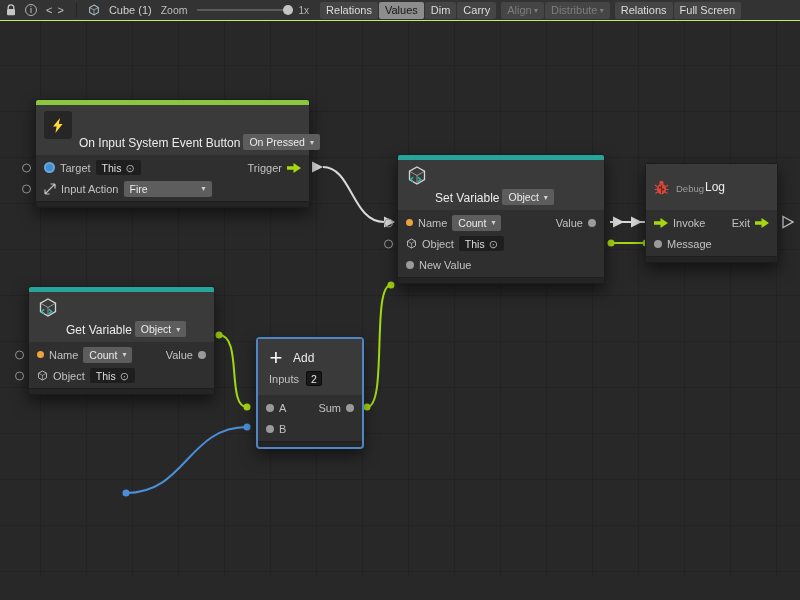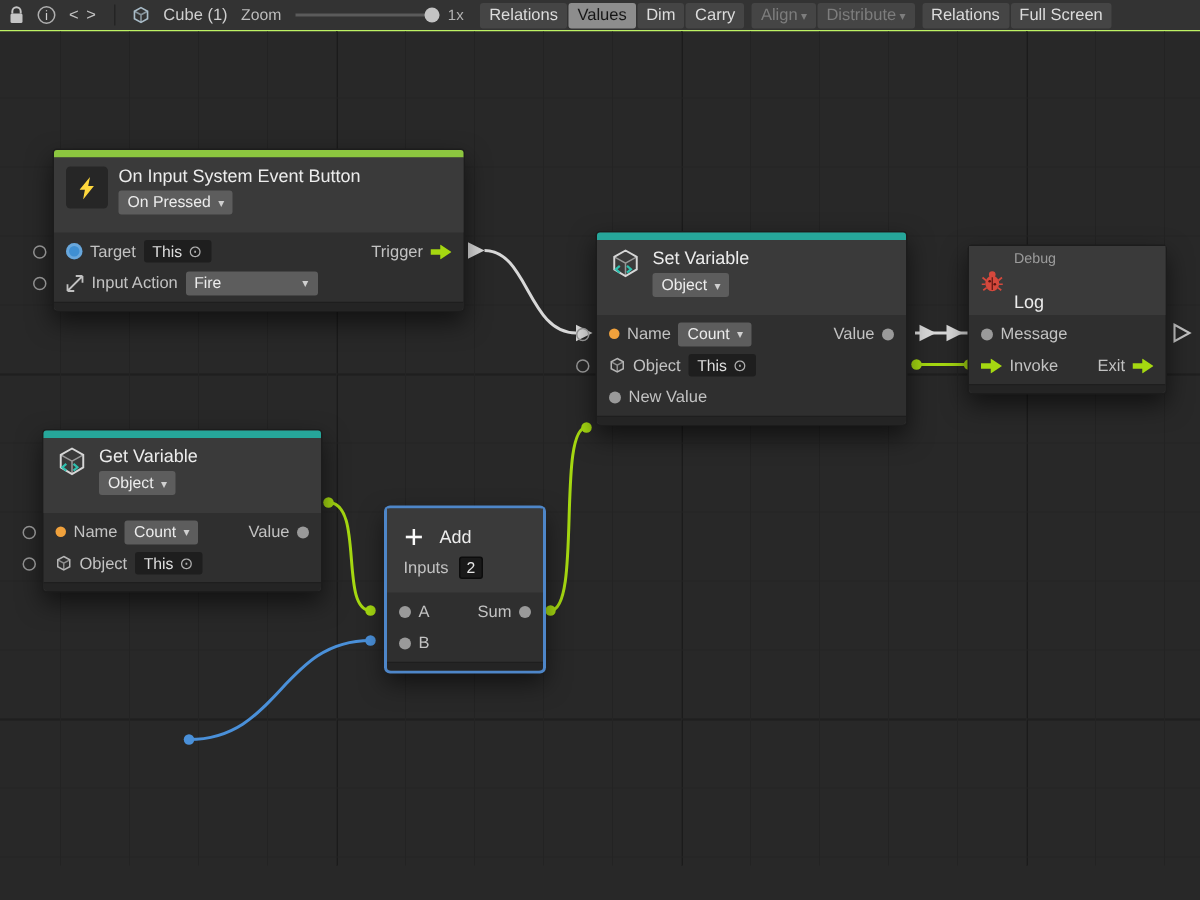--- a/index.html
+++ b/index.html
@@ -67,21 +67,21 @@
   .colorbar{height:5px;border-radius:2px 2px 0 0}
   .cb-green{background:#8CC63F}
   .cb-teal{background:#26A69A}
   .nheader{background:#3a3a3a;display:flex;gap:7px;padding:5px 8px}
   .h50{height:50px}
   .h46{height:46px;align-items:center}
   .h56{height:56px}
   .h52{height:52px}
   .nheader.col{flex-direction:column;gap:3px;justify-content:center}
   .hrow{display:flex;align-items:center;gap:7px}
-  .hcol{display:flex;flex-direction:column;gap:3px;align-items:flex-start}
+  .hcol{display:flex;flex-direction:row;gap:3px;align-items:flex-end}
   .ntitle{font-size:12px;color:#ececec;white-space:nowrap}
   .nsub{font-size:9.5px;color:#9c9c9c}
   .nbody{padding:2px 0}
   .nfooter{height:6px;background:#242424;border-radius:0 0 3px 3px;border-top:1px solid #1e1e1e}
   .row{position:relative;display:flex;align-items:center;gap:5px;height:21px;padding:0 8px}
   .lbl{color:#c2c2c2;white-space:nowrap}
   .sp{flex:1}
   .port-ext{position:absolute;left:-14px;top:50%;transform:translateY(-50%);width:9px;height:9px;border:1.5px solid #8f8f8f;border-radius:50%}
   .dot{width:8px;height:8px;border-radius:50%;background:#9a9a9a;flex:none}
   .dot.blue{background:#4A90D9}
@@ -270,40 +270,40 @@
     <div class="node n-debug">
       <div class="nheader h46">
         <svg width="15" height="16" viewBox="0 0 15 16">
           <circle cx="7.5" cy="4" r="2.2" fill="#D4483C"></circle>
           <ellipse cx="7.5" cy="10" rx="4.6" ry="5.2" fill="#D4483C"></ellipse>
           <path d="M1 6l2.4 2M14 6l-2.4 2M.5 10.5H3M14.5 10.5H12M1.5 14.5l2.3-1.8M13.5 14.5l-2.3-1.8" stroke="#D4483C" stroke-width="1.1" fill="none"></path>
           <circle cx="5.8" cy="8.5" r=".9" fill="#5a1510"></circle>
           <circle cx="9.2" cy="10.5" r=".9" fill="#5a1510"></circle>
           <path d="M7.5 5.8v8.5" stroke="#5a1510" stroke-width=".8"></path>
         </svg>
-        <div class="hcol" style="gap:16px">
+        <div class="hcol" style="gap:1px">
           <span class="nsub">Debug</span>
           <span class="ntitle">Log</span>
         </div>
       </div>
       <div class="nbody">
-        <div class="row">
-          <span class="dot"></span>
-          <span class="lbl">Message</span>
-        </div>
         <div class="row">
           <svg class="fport" width="14" height="10" viewBox="0 0 14 10">
               <path d="M0 3.2h6.5V0L14 5 6.5 10V6.8H0z"></path>
             </svg>
           <span class="lbl">Invoke</span>
           <span class="sp"></span>
           <span class="lbl">Exit</span>
           <svg class="fport" width="14" height="10" viewBox="0 0 14 10">
               <path d="M0 3.2h6.5V0L14 5 6.5 10V6.8H0z"></path>
             </svg>
+        </div>
+        <div class="row">
+          <span class="dot"></span>
+          <span class="lbl">Message</span>
         </div>
       </div>
       <div class="nfooter"></div>
     </div>
 
     <div class="node n-get">
       <div class="colorbar cb-teal"></div>
       <div class="nheader h50">
         <svg width="22" height="22" viewBox="0 0 22 22">
           <path d="M11 2l7.5 4.2v8.4L11 19l-7.5-4.4V6.2z" fill="none" stroke="#d6d6d6" stroke-width="1.3"></path>

